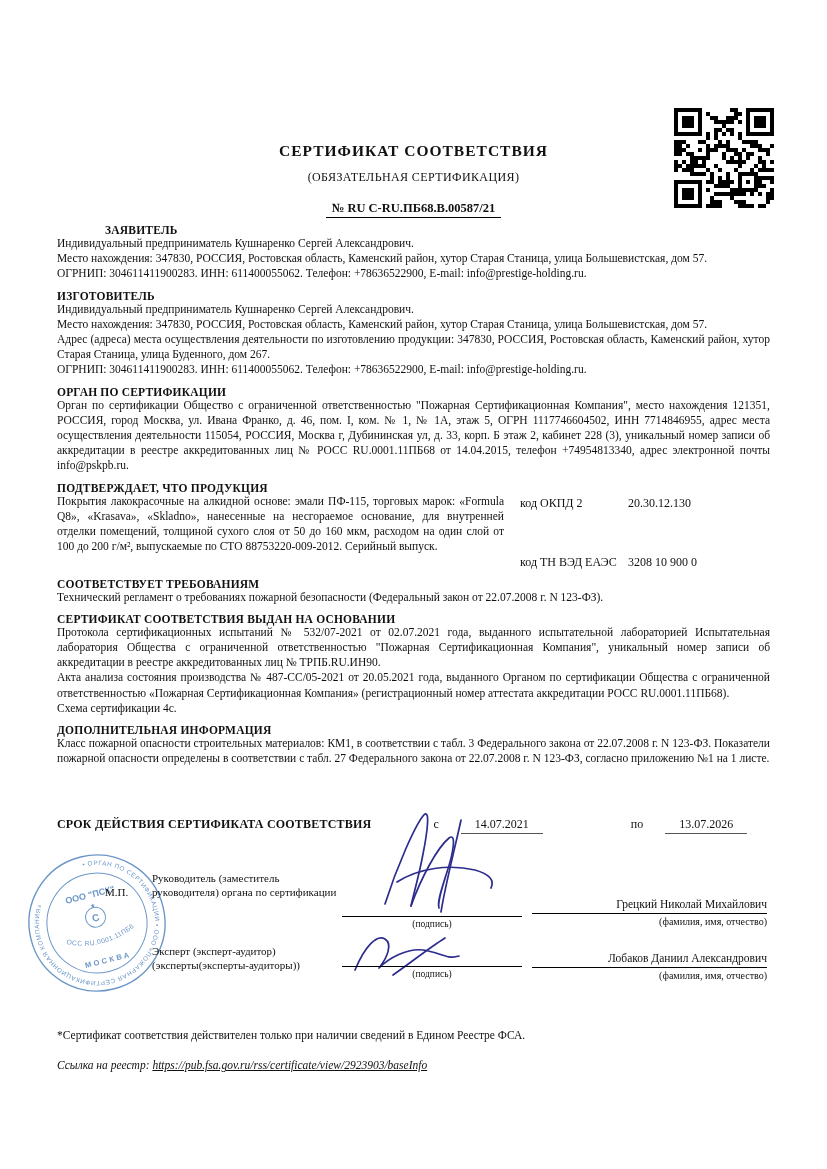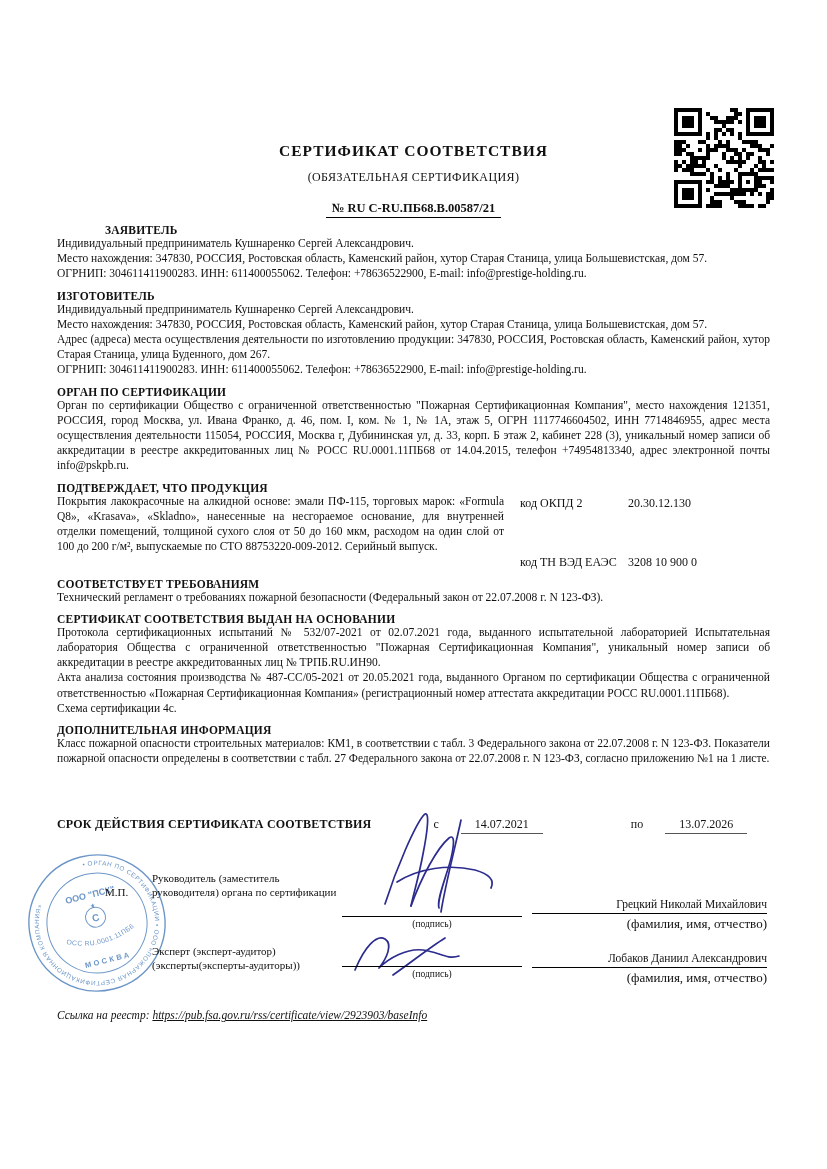--- a/index.html
+++ b/index.html
@@ -41,21 +41,21 @@
   .sig-line { position:absolute; border-top:1px solid #000; }
   .line1 { left:285px; top:70px; width:180px; }
   .line2 { left:285px; top:120px; width:180px; }
   .cap { position:absolute; font-size:9.5px; text-align:center; }
   .cap1 { left:285px; top:73px; width:180px; }
   .cap2 { left:285px; top:123px; width:180px; }
   .name-block { position:absolute; width:235px; text-align:right; font-size:11.5px; }
   .name1 { left:475px; top:52px; }
   .name2 { left:475px; top:106px; }
   .name-block .nm { display:block; padding-bottom:3px; border-bottom:1px solid #000; }
-  .name-block .nc { display:block; font-size:13px; padding-top:2px; }
+  .name-block .nc { display:block; font-size:10px; padding-top:2px; }
 
   .stamp { position:absolute; left:-45px; top:-8px; width:170px; height:170px; transform:rotate(-14deg); opacity:.82; }
   .stamp .st { fill:none; stroke:#4d80bd; stroke-width:1.4; }
   .stamp .thin { stroke-width:1; }
   .stamp text { fill:#4d80bd; font-family:"Liberation Sans", sans-serif; }
   .ring-text { font-size:6.3px; letter-spacing:.6px; }
   .org { font-size:9px; font-weight:bold; text-anchor:middle; }
   .emblem { font-size:10px; font-weight:bold; text-anchor:middle; }
   .emblem-star { font-size:6px; text-anchor:middle; }
   .reg { font-size:6.8px; letter-spacing:.4px; text-anchor:middle; }
@@ -485,19 +485,20 @@
       <div class="sig-line line2"></div>
       <div class="cap cap2">(подпись)</div>
 
       <div class="name-block name2">
         <span class="nm">Лобаков Даниил Александрович</span>
         <span class="nc">(фамилия, имя, отчество)</span>
       </div>
 
     </div>
 
+    <p class="footer-note">*Сертификат соответствия действителен только при наличии сведений в Едином Реестре ФСА.</p>
     <p class="footer-link">
       <span>Ссылка на реестр:</span>
       <span class="url">https://pub.fsa.gov.ru/rss/certificate/view/2923903/baseInfo</span>
     </p>
   </div>
 
 </div>
 
 </body></html>

